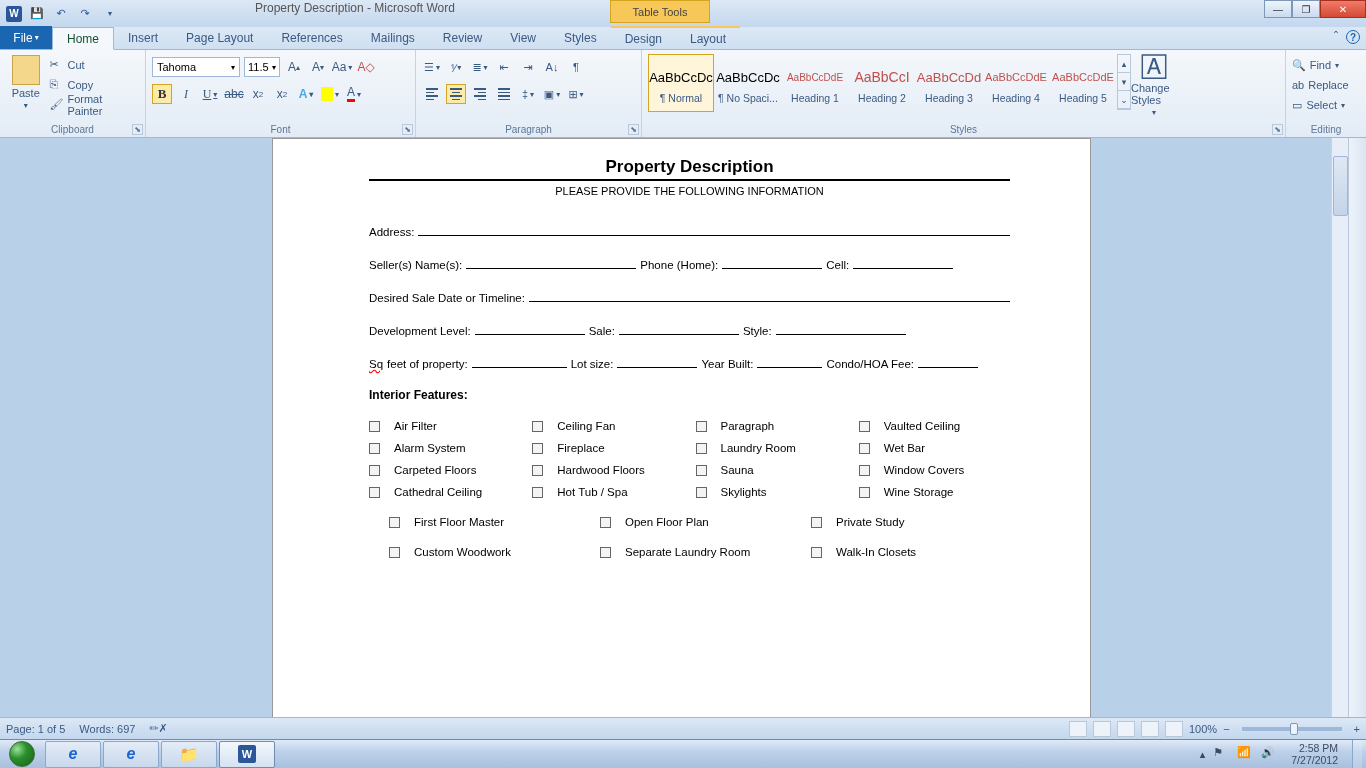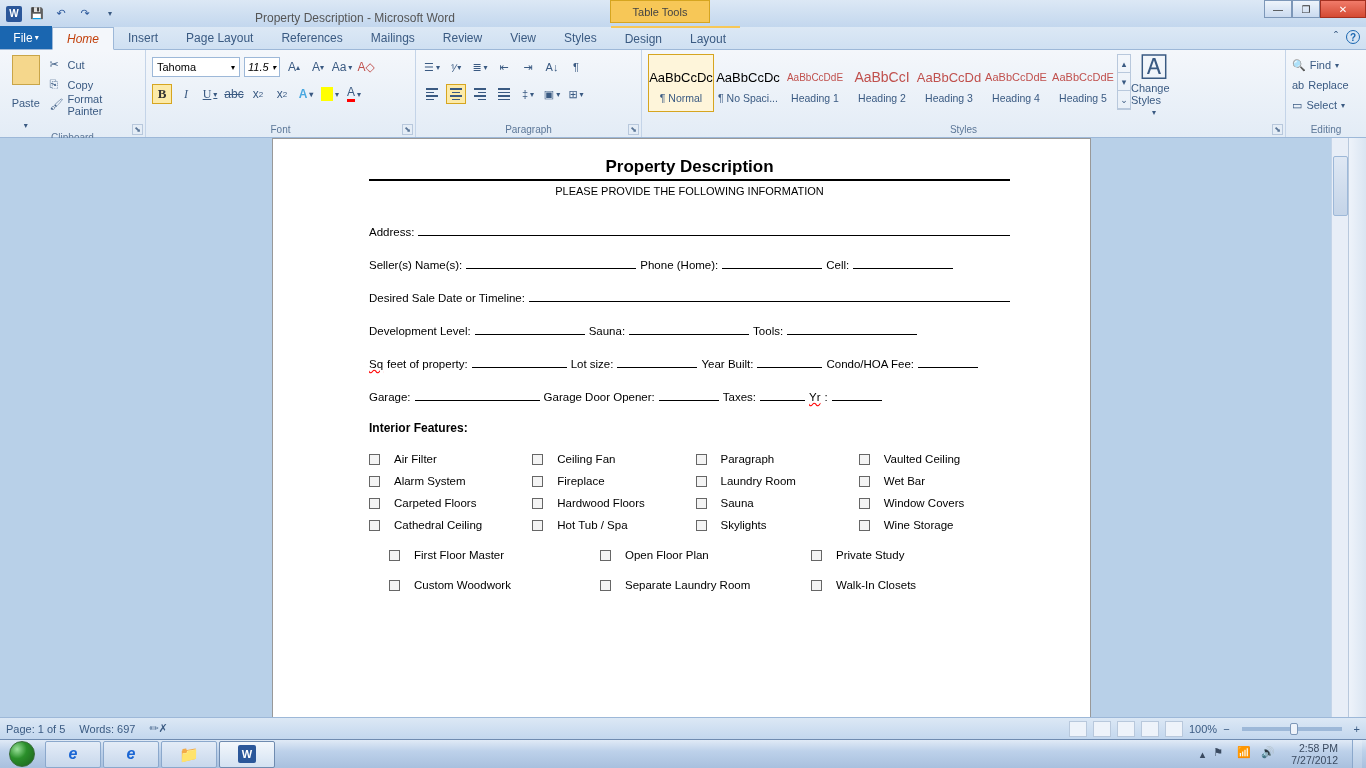--- a/index.html
+++ b/index.html
@@ -3,52 +3,52 @@
 <meta charset="utf-8">
 <style>
 * { margin: 0; padding: 0; box-sizing: border-box; font-family: "Segoe UI", Tahoma, sans-serif; }
 body { width: 1366px; height: 768px; overflow: hidden; background: #b8d0e8; position: relative; }
 
 
 .titlebar { height: 27px; background: linear-gradient(#dce8f5,#c3d7ee); display: flex; align-items: center; font-size: 12px; color: #444; position: relative; }
 .qat { display: flex; align-items: center; gap: 6px; padding: 0 6px; }
 .qat-icon { width: 16px; height: 16px; background: #2b579a; border-radius: 2px; display: inline-flex; align-items: center; justify-content: center; color: white; font-weight: bold; font-size: 10px; }
 .qat-btn { width: 18px; height: 18px; display: inline-flex; align-items: center; justify-content: center; color: #2b579a; font-size: 11px; }
-.title-text { position: absolute; left: 255px; top: 11px; font-size: 12px; color: #555; }
+.title-text { position: absolute; left: 255px; top: 1px; font-size: 12px; color: #555; }
 .table-tools { position: absolute; left: 610px; top: 0; width: 100px; height: 23px; background: #f7c757; border: 1px solid #d6a520; font-size: 11px; text-align: center; line-height: 22px; color: #444; }
 .winbtns { position: absolute; right: 0; top: 0; display: flex; }
 .winbtn { width: 28px; height: 18px; border: 1px solid #7d97b8; background: linear-gradient(#eef4fb,#cadaef); display: flex; align-items: center; justify-content: center; font-size: 10px; color: #333; }
 .winbtn.close { width: 46px; background: linear-gradient(#f17b6a,#d44a33); color: white; border-color: #a43020; }
 
 
 .tabrow { height: 23px; background: linear-gradient(#dce8f5,#cfe0f2); display: flex; align-items: flex-end; border-bottom: 1px solid #9db8d8; position: relative; }
 .file-tab { width: 52px; height: 23px; background: #1a66b0; color: white; font-size: 12px; display: flex; align-items: center; justify-content: center; gap: 2px; }
 .tab { padding: 0 14px; height: 23px; font-size: 12px; color: #3a5a82; display: flex; align-items: center; cursor: pointer; }
-.tab.active { background: #f4f7fb; border: 1px solid #9db8d8; border-bottom: 1px solid #f4f7fb; margin-bottom: -1px; color: #c2410c; font-style: italic; }
+.tab.active { background: #f4f7fb; border: 1px solid #9db8d8; border-bottom: 1px solid #f4f7fb; margin-bottom: -1px; color: #14532d; }
 .tab.design, .tab.layout { border-top: 2px solid #f7c757; }
 .help-icons { position: absolute; right: 6px; top: 3px; display: flex; gap: 8px; color: #3a5a82; font-size: 12px; }
 
 
 .ribbon { height: 88px; background: linear-gradient(#f4f7fb,#e3ecf6); border-bottom: 1px solid #9db8d8; display: flex; }
 .group { border-right: 1px solid #c4d4e8; padding: 2px 6px 0 6px; display: flex; flex-direction: column; justify-content: space-between; position: relative; }
 .group-label { font-size: 10px; color: #5c7798; text-align: center; height: 15px; line-height: 15px; }
 .group-body { flex: 1; display: flex; }
 .launcher { position: absolute; right: 2px; bottom: 2px; width: 11px; height: 11px; font-size: 8px; color: #5c7798; display:flex; align-items:center; justify-content:center; border:1px solid #b8c8dc; }
 
 
-.paste-btn { width: 40px; display: flex; flex-direction: column; align-items: center; gap: 12px; font-size: 11px; color: #3a5a82; padding-top: 3px; }
+.paste-btn { width: 40px; display: flex; flex-direction: column; align-items: center; gap: 2px; font-size: 11px; color: #3a5a82; padding-top: 3px; }
 .paste-icon { width: 28px; height: 30px; background: #f5d78c; border: 1px solid #c9a548; position: relative; }
 .clip-right { display: flex; flex-direction: column; gap: 2px; padding-left: 4px; padding-top: 4px; font-size: 11px; color: #3a5a82; }
 .clip-item { display: flex; align-items: center; gap: 4px; height: 18px; }
 .clip-icon { width: 14px; height: 14px; display:inline-block; }
 
 
 .font-row { display: flex; gap: 4px; align-items: center; height: 24px; }
 .font-name { width: 88px; height: 20px; border: 1px solid #9db8d8; background: white; font-size: 11px; padding: 0 4px; display: flex; align-items: center; justify-content: space-between; }
-.font-size { width: 36px; height: 20px; border: 1px solid #9db8d8; background: white; font-size: 11px; padding: 0 3px; display: flex; align-items: center; justify-content: space-between; font-style: italic; }
+.font-size { width: 36px; height: 20px; border: 1px solid #9db8d8; background: white; font-size: 11px; padding: 0 3px; display: flex; align-items: center; justify-content: space-between; }
 .fbtn { width: 20px; height: 20px; border: 1px solid transparent; display: flex; align-items: center; justify-content: center; font-size: 12px; color: #3a5a82; }
 .fbtn.bold { font-weight: bold; font-family: "Times New Roman"; color: #333; border:1px solid #d6a520; background:#fceaa8; font-size:13px;}
 .fbtn.italic { font-style: italic; font-family: "Times New Roman"; }
 .fbtn.under { text-decoration: underline; font-family: "Times New Roman"; }
 .fbtn sup, .fbtn sub { font-size: 8px; }
 .color-under { border-bottom: 3px solid red; line-height: 13px; height:16px; }
 .hilite { width:18px; height:14px; background: yellow; display:inline-block; position:relative; }
 
 
 .pbtn { width: 20px; height: 20px; display: flex; align-items: center; justify-content: center; font-size: 11px; color: #3a5a82; }
@@ -353,47 +353,36 @@
         <span>Cell:</span>
         <span class="blank short" style="width:100px"></span>
       </div>
     <div class="field-line">
         <span>Desired Sale Date or Timeline:</span>
         <span class="blank"></span>
       </div>
     <div class="field-line">
         <span>Development Level:</span>
         <span class="blank short" style="width:110px"></span> 
-        <span>Sauna:</span>
+        <span>Sale:</span>
         <span class="blank short" style="width:120px"></span> 
-        <span>Tools:</span>
+        <span>Style:</span>
         <span class="blank short" style="width:130px"></span>
       </div>
     <div class="field-line">
         <span style="text-decoration:underline wavy red;">Sq</span>
         <span> feet of property:</span>
         <span class="blank short" style="width:95px"></span> 
         <span>Lot size:</span>
         <span class="blank short" style="width:80px"></span> 
         <span>Year Built:</span>
         <span class="blank short" style="width:65px"></span> 
         <span>Condo/HOA Fee:</span>
         <span class="blank short" style="width:60px"></span>
       </div>
-    <div class="field-line">
-        <span>Garage:</span>
-        <span class="blank short" style="width:125px"></span> 
-        <span>Garage Door Opener:</span>
-        <span class="blank short" style="width:60px"></span> 
-        <span>Taxes:</span>
-        <span class="blank short" style="width:45px"></span> 
-        <span style="text-decoration:underline wavy red;">Yr</span>
-        <span>:</span>
-        <span class="blank short" style="width:50px"></span>
-      </div>
 
     <div class="sect-head">Interior Features:</div>
 
     <div class="check-grid">
       <div class="check-item">
           <span class="check-box"></span>
           <span>Air Filter</span>
         </div>
       <div class="check-item">
           <span class="check-box"></span>

